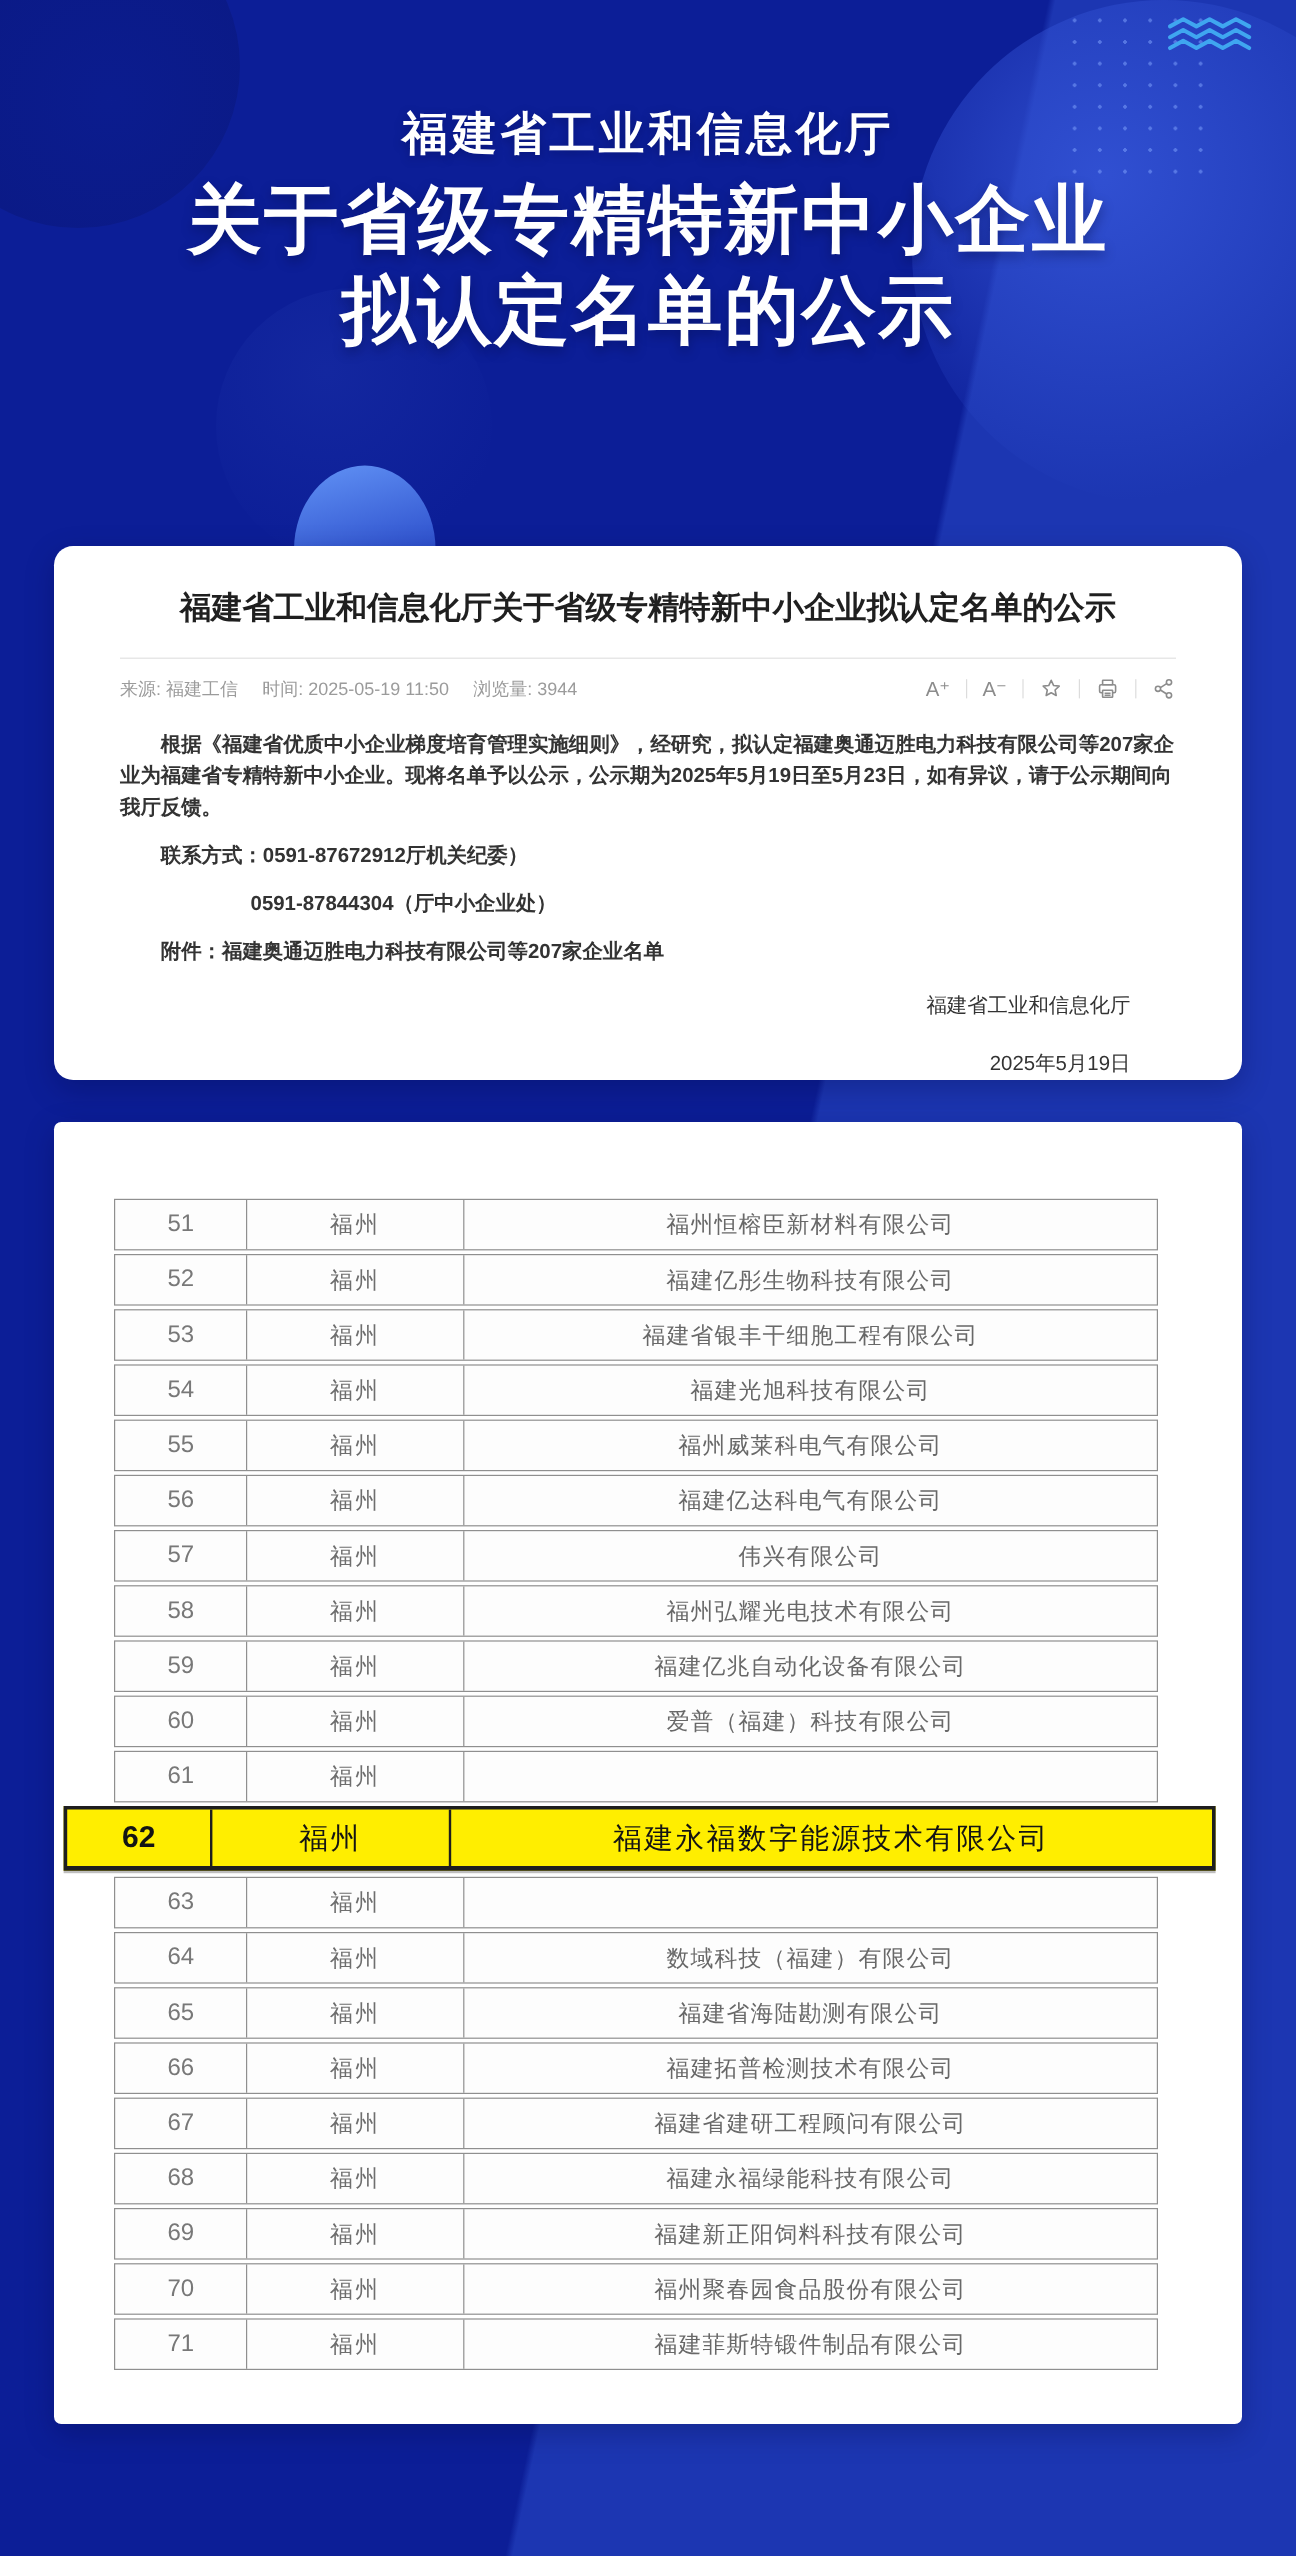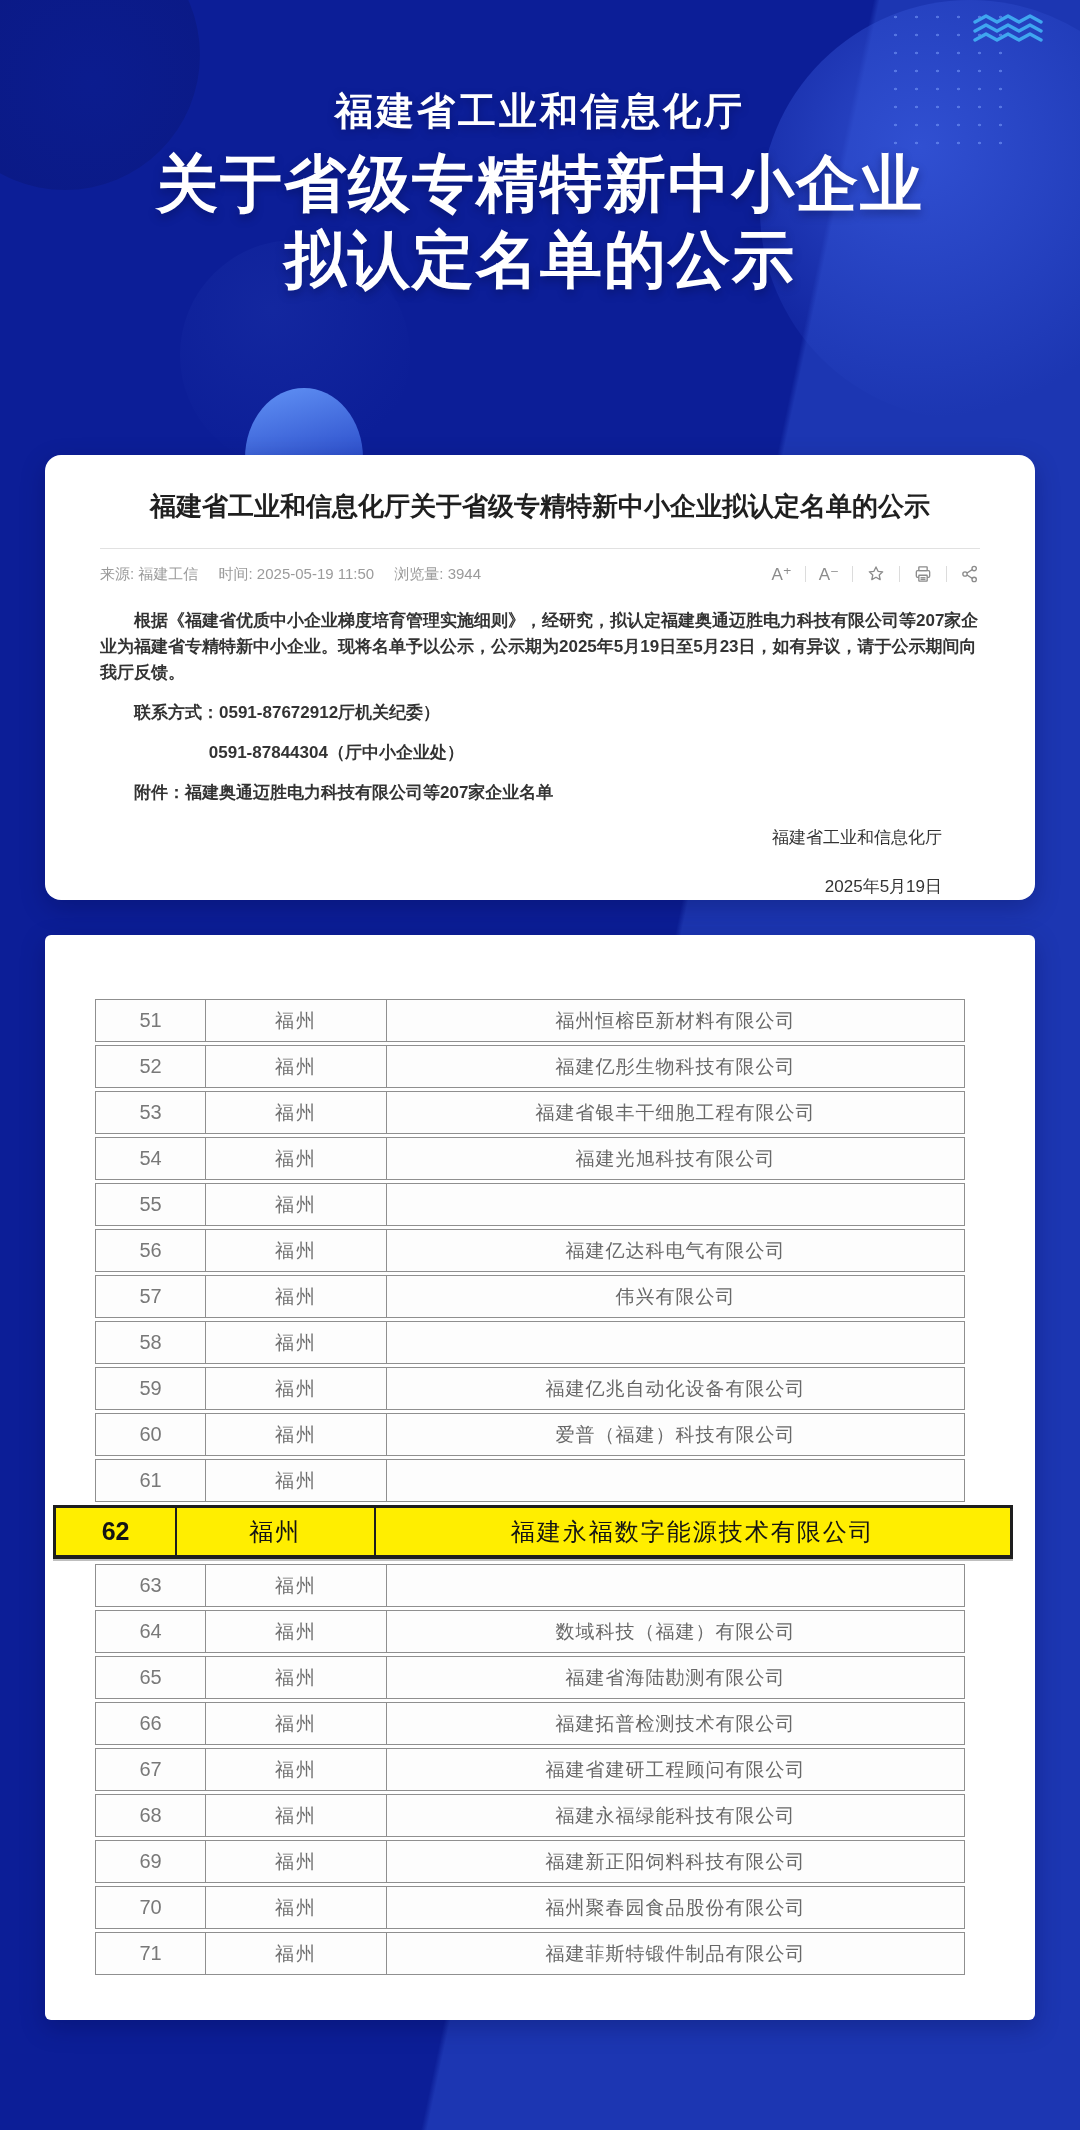--- a/index.html
+++ b/index.html
@@ -157,34 +157,36 @@
         <div class="cell c-company">福建省银丰干细胞工程有限公司</div>
       </div>
       <div class="t-row">
         <div class="cell c-no">54</div>
         <div class="cell c-city">福州</div>
         <div class="cell c-company">福建光旭科技有限公司</div>
       </div>
       <div class="t-row">
         <div class="cell c-no">55</div>
         <div class="cell c-city">福州</div>
+        <div class="cell c-company">福州威莱科电气有限公司</div>
       </div>
       <div class="t-row">
         <div class="cell c-no">56</div>
         <div class="cell c-city">福州</div>
         <div class="cell c-company">福建亿达科电气有限公司</div>
       </div>
       <div class="t-row">
         <div class="cell c-no">57</div>
         <div class="cell c-city">福州</div>
         <div class="cell c-company">伟兴有限公司</div>
       </div>
       <div class="t-row">
         <div class="cell c-no">58</div>
         <div class="cell c-city">福州</div>
+        <div class="cell c-company">福州弘耀光电技术有限公司</div>
       </div>
       <div class="t-row">
         <div class="cell c-no">59</div>
         <div class="cell c-city">福州</div>
         <div class="cell c-company">福建亿兆自动化设备有限公司</div>
       </div>
       <div class="t-row">
         <div class="cell c-no">60</div>
         <div class="cell c-city">福州</div>
         <div class="cell c-company">爱普（福建）科技有限公司</div>

